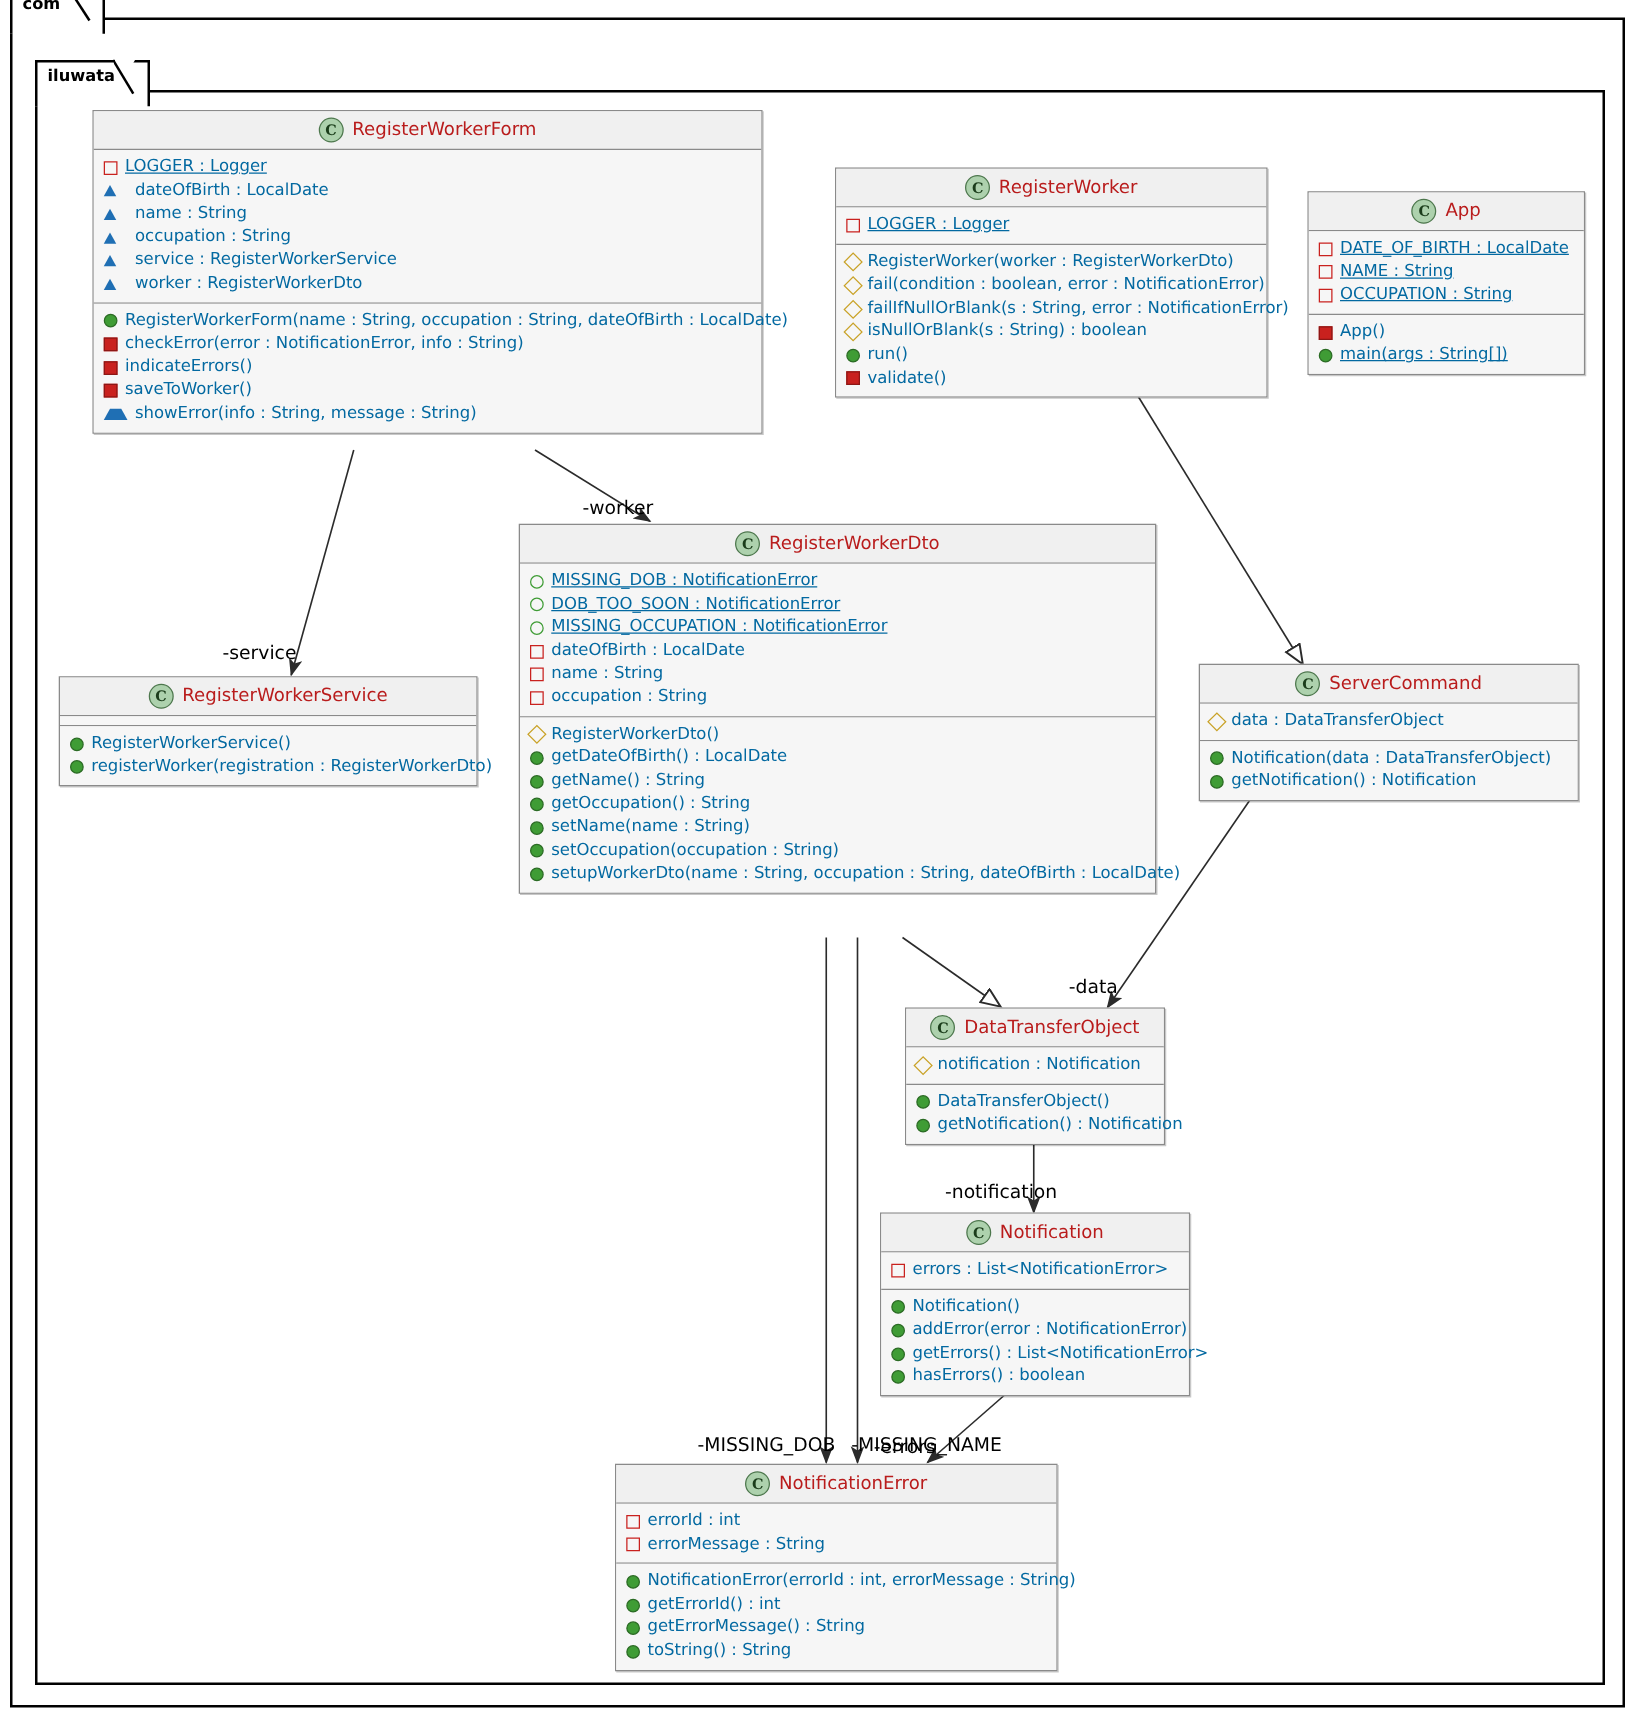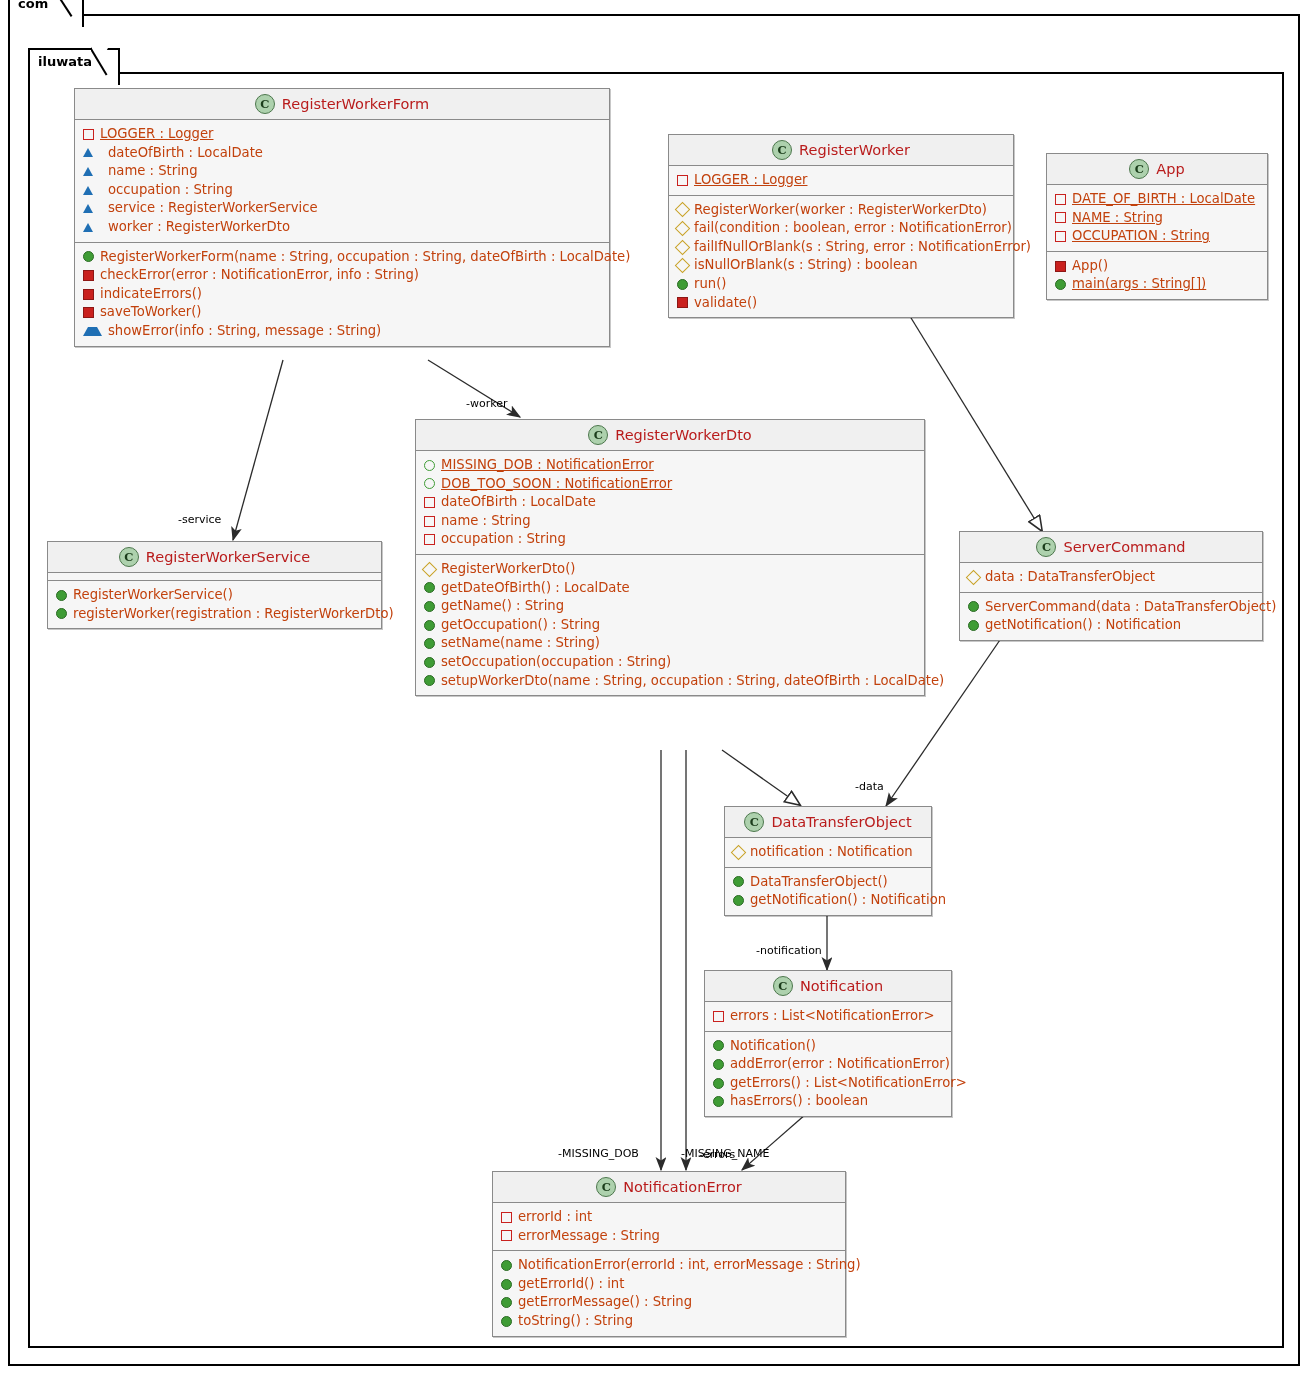--- a/index.html
+++ b/index.html
@@ -19,42 +19,42 @@
   .cls-hdr{display:flex;align-items:center;justify-content:center;gap:7px;
            height:30px;border-bottom:1px solid #8a8a8a;background:#f0f0f0;}
   .cls-title{font-size:14.5px;color:#b91c1c;white-space:nowrap;}
   .cicon{width:18px;height:18px;border-radius:50%;background:#add1ad;border:1px solid #4d774d;
          display:flex;align-items:center;justify-content:center;
          font-size:11.5px;font-weight:bold;color:#1b3d1b;font-family:"DejaVu Serif",serif;}
   .compartment{border-bottom:1px solid #8a8a8a;padding:5px 0 5px 0;background:#f6f6f6;}
   .compartment:last-child{border-bottom:none;}
   .compartment.empty{padding:2px 0;height:3px;}
   .mrow{display:flex;align-items:center;gap:6px;padding:0 8px;height:18.6px;
-        font-size:13.2px;white-space:nowrap;color:#c2410c;}
+        font-size:13.2px;white-space:nowrap;color:#0369a1;}
   .mrow .lbl{line-height:18.6px;}
   .mrow .lbl.static{text-decoration:underline;}
   
   .vis{width:9px;height:9px;flex:0 0 9px;display:inline-block;position:relative;}
   .vis.priv-sq{border:1.5px solid #c9211e;background:transparent;}
   .vis.priv-fill{background:#c9211e;border:1px solid #8d1715;}
   .vis.pkg-tri{width:0;height:0;border-left:5px solid transparent;border-right:5px solid transparent;
                border-bottom:9px solid transparent;position:relative;}
   .vis.pkg-tri::after{content:"";position:absolute;left:-5px;top:0;width:0;height:0;
       border-left:5px solid transparent;border-right:5px solid transparent;border-bottom:9px solid #1f6fb4;}
   .vis.prot-tri-h{width:0;height:0;border-left:5px solid transparent;border-right:5px solid transparent;
                   border-bottom:9px solid #1f6fb4;background:none;}
   .vis.pub-dot{width:9px;height:9px;border-radius:50%;background:#3f9c35;border:1px solid #2b6b24;}
   .vis.pub-circ{width:9px;height:9px;border-radius:50%;background:#f6f6f6;border:1.4px solid #3f9c35;}
   .vis.prot-diam-o{width:9px;height:9px;background:#f6f6f6;border:1.4px solid #c9a227;
                  transform:rotate(45deg);}
 
   
   svg.edges{position:absolute;left:0;top:0;width:1309px;height:1377px;overflow:visible;}
   .edge{stroke:#2b2b2b;stroke-width:1.3;fill:none;}
-  .edgelabel{position:absolute;font-size:11px;color:#000;white-space:nowrap;
+  .edgelabel{position:absolute;font-size:15px;color:#000;white-space:nowrap;
              font-family:"DejaVu Sans","Liberation Sans",sans-serif;}
 </style>
 </head>
 <body>
 
 <div class="pkg" style="left:8px;top:14px;width:1288px;height:1348px;"></div>
 <div class="pkg-tab" style="left:8px;top:-10px;width:48px;height:25px;border-bottom:none;">
   <span>com</span>
 </div>
 <div style="position:absolute;left:56px;top:-10px;width:0;height:0;border-left:18px solid #fff;border-bottom:27px solid transparent;"></div>
@@ -259,20 +259,24 @@
   <div class="compartment">
       <div class="mrow">
         <span class="vis pub-circ"></span>
         <span class="lbl static">MISSING_DOB : NotificationError</span>
       </div>
       <div class="mrow">
         <span class="vis pub-circ"></span>
         <span class="lbl static">DOB_TOO_SOON : NotificationError</span>
       </div>
       <div class="mrow">
+        <span class="vis pub-circ"></span>
+        <span class="lbl static">MISSING_OCCUPATION : NotificationError</span>
+      </div>
+      <div class="mrow">
         <span class="vis priv-sq"></span>
         <span class="lbl">dateOfBirth : LocalDate</span>
       </div>
       <div class="mrow">
         <span class="vis priv-sq"></span>
         <span class="lbl">name : String</span>
       </div>
       <div class="mrow">
         <span class="vis priv-sq"></span>
         <span class="lbl">occupation : String</span>
@@ -317,21 +321,21 @@
   </div>
   <div class="compartment">
       <div class="mrow">
         <span class="vis prot-diam-o"></span>
         <span class="lbl">data : DataTransferObject</span>
       </div>
     </div>
   <div class="compartment">
       <div class="mrow">
         <span class="vis pub-dot"></span>
-        <span class="lbl">ServerCommand(data : DataTransferObject)</span>
+        <span class="lbl">Notification(data : DataTransferObject)</span>
       </div>
       <div class="mrow">
         <span class="vis pub-dot"></span>
         <span class="lbl">getNotification() : Notification</span>
       </div>
     </div>
 </div>
 
 <div class="cls" style="left:724px;top:806px;width:206px;">
   <div class="cls-hdr">

